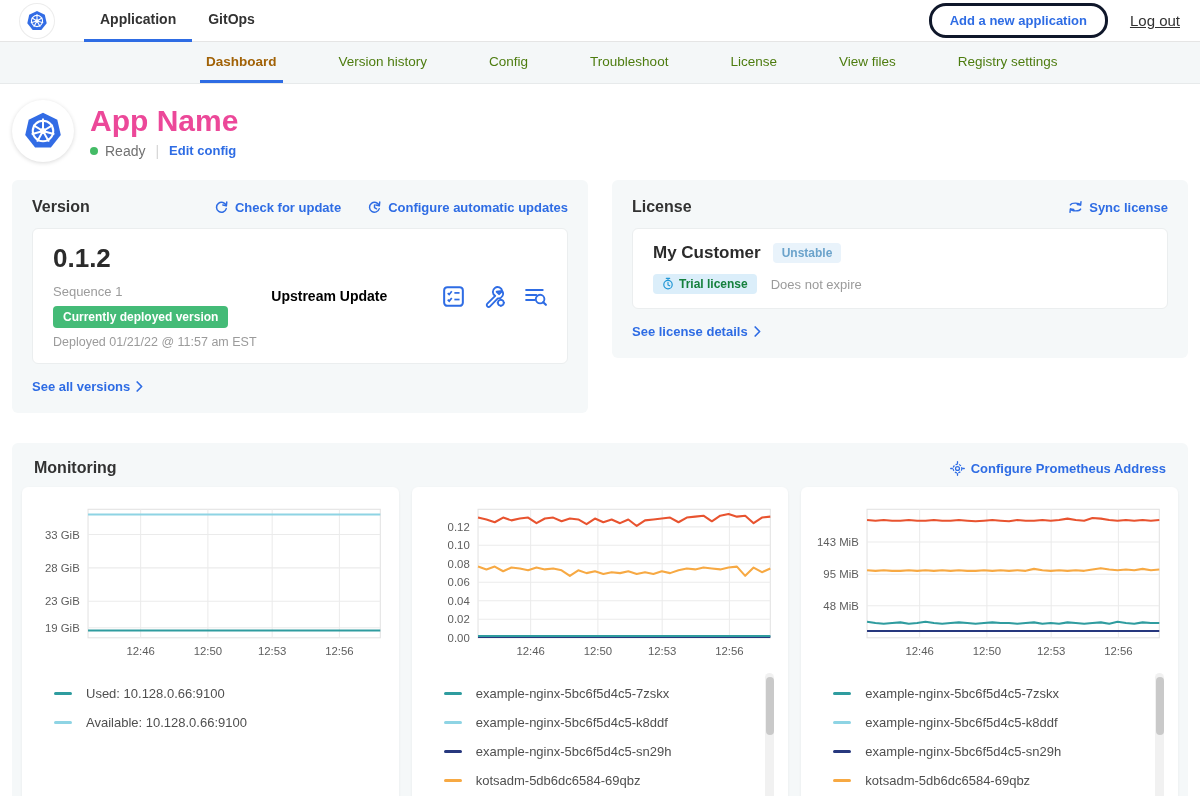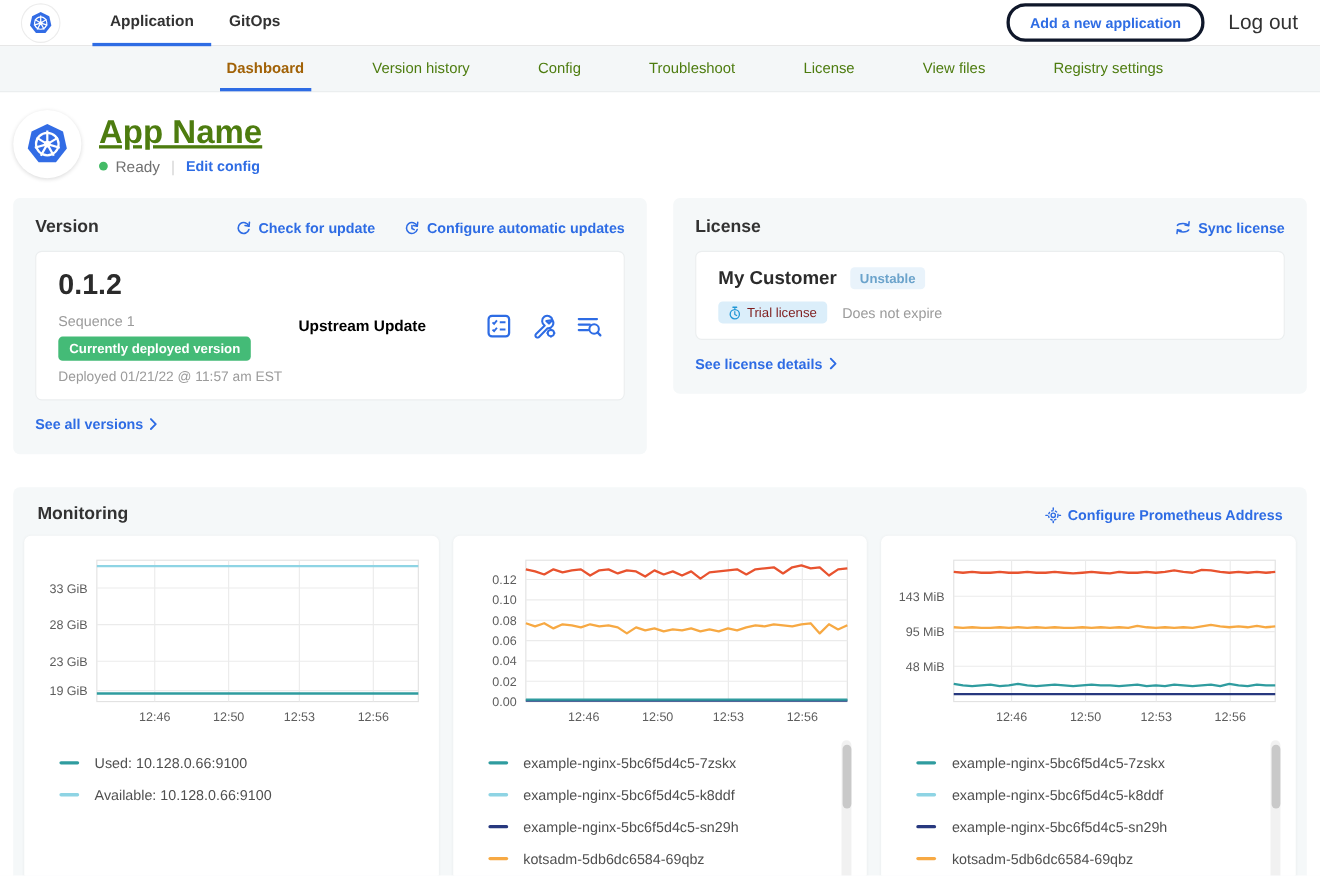--- a/index.html
+++ b/index.html
@@ -5,31 +5,31 @@
   * { margin:0; padding:0; box-sizing:border-box; }
   html,body { width:1200px; height:796px; background:#fff; font-family:"Liberation Sans",sans-serif; color:#323232; overflow:hidden; }
 
   
   .topnav { height:42px; display:flex; align-items:center; border-bottom:1px solid #e5e5e5; padding:0 20px; background:#fff; }
   .brand-badge { width:34px; height:34px; border-radius:50%; background:#fff; box-shadow:0 0 0 1px #ececec; display:flex; align-items:center; justify-content:center; margin-right:30px; }
   .topnav-tab { font-size:14px; font-weight:bold; color:#323232; padding:0 16px; height:42px; display:flex; align-items:center; border-bottom:3px solid transparent; cursor:pointer; }
   .topnav-tab.active { border-bottom-color:#2e6ce4; }
   .topnav-spacer { flex:1; }
   .add-app-btn { border:3px solid #0f172a; color:#2e6ce4; font-weight:bold; font-size:13px; background:#fff; border-radius:17px; padding:7px 18px; cursor:pointer; margin-right:22px; }
-  .logout { font-size:19px; color:#323232; cursor:pointer; }
+  .logout { font-size:15px; color:#323232; cursor:pointer;text-decoration:underline; }
 
   
   .subnav { height:42px; background:#f4f7f8; border-bottom:1px solid #e7eaeb; display:flex; align-items:stretch; padding-left:175px; }
   .subnav-tab { font-size:13.5px; color:#4d7c0f; display:flex; align-items:center; padding:0 6px; margin:0 25px; border-bottom:3px solid transparent; cursor:pointer; white-space:nowrap; }
   .subnav-tab.active { color:#a16207; font-weight:bold; border-bottom-color:#2e6ce4; }
 
   
   .app-header { display:flex; align-items:center; padding:16px 12px 14px 12px; background:#fff; }
   .app-logo { width:62px; height:62px; border-radius:50%; background:#fff; box-shadow:0 1px 4px rgba(0,0,0,.15); display:flex; align-items:center; justify-content:center; margin-right:16px; }
-  .app-title { font-size:30px; font-weight:bold; color:#4d7c0f; line-height:1.1;text-decoration:underline; }
+  .app-title { font-size:30px; font-weight:bold; color:#ec4899; line-height:1.1; }
   .status-row { display:flex; align-items:center; margin-top:6px; }
   .ready-dot { width:8px; height:8px; border-radius:50%; background:#44bb66; margin-right:7px; }
   .status-text { font-size:14px; color:#717171; }
   .divider { color:#d4d4d4; margin:0 10px; font-size:14px; }
   .link { color:#2e6ce4; font-weight:bold; font-size:13px; cursor:pointer; display:inline-flex; align-items:center; gap:6px; white-space:nowrap; }
 
   
   .cards-row { display:flex; gap:24px; padding:4px 12px 0 12px; align-items:flex-start; }
   .card { background:#f5f8f9; border-radius:6px; padding:18px 20px; flex:1; }
   .card-head { display:flex; align-items:center; justify-content:space-between; }
@@ -42,21 +42,21 @@
   .ver-seq { font-size:13px; color:#9b9b9b; }
   .deployed-pill { display:inline-block; background:#44bb77; color:#fff; font-size:12px; font-weight:bold; padding:4px 10px; border-radius:4px; margin:7px 0 7px 0; }
   .deployed-at { font-size:12.5px; color:#9b9b9b; }
   .upstream { font-size:14px; font-weight:bold; color:#000000; margin-right:40px; }
   .ver-icons { display:flex; gap:18px; align-items:center; }
   .see-link { margin-top:13px; }
   .license-name-row { display:flex; align-items:center; gap:12px; }
   .license-name { font-size:17px; font-weight:bold; color:#2b2b2b; }
   .channel-badge { background:#e9f3fb; color:#6ba3cb; font-size:12px; font-weight:bold; padding:3px 9px; border-radius:4px;text-align:center; }
   .license-row2 { display:flex; align-items:center; gap:14px; margin-top:11px; }
-  .trial-badge { background:#dbeefa; color:#7f1d1d; font-size:12px; font-weight:normal; padding:3px 9px; border-radius:4px; display:inline-flex; align-items:center; gap:5px; }
+  .trial-badge { background:#dbeefa; color:#15803d; font-size:12px; font-weight:bold; padding:3px 9px; border-radius:4px; display:inline-flex; gap:5px; }
   .expiry { font-size:13px; color:#9b9b9b; }
 
   
   .monitoring { background:#f5f8f9; border-radius:6px; margin:30px 12px 0 12px; padding:12px 10px 14px 10px; }
   .mon-head { display:flex; align-items:center; justify-content:space-between; padding:4px 12px 10px 12px; }
   .mon-title { font-size:16px; font-weight:bold; }
   .charts-row { display:flex; gap:13px; }
   .chart-card { background:#fff; border-radius:6px; box-shadow:0 1px 3px rgba(0,0,0,.06); flex:1; padding:14px 8px 14px 8px; display:flex; flex-direction:column; height:356px; }
   svg.plot text { font-family:"Liberation Sans",sans-serif; font-size:11px; fill:#5d5d5d; }
   .legend { position:relative; padding:10px 18px 0 24px; flex:0 0 auto; }

